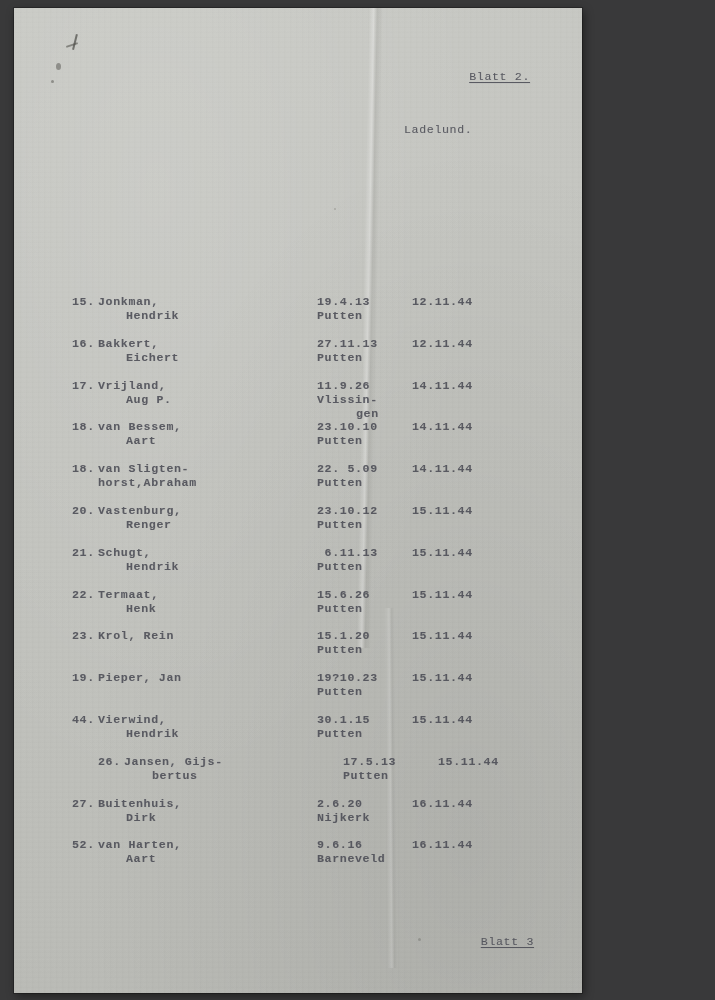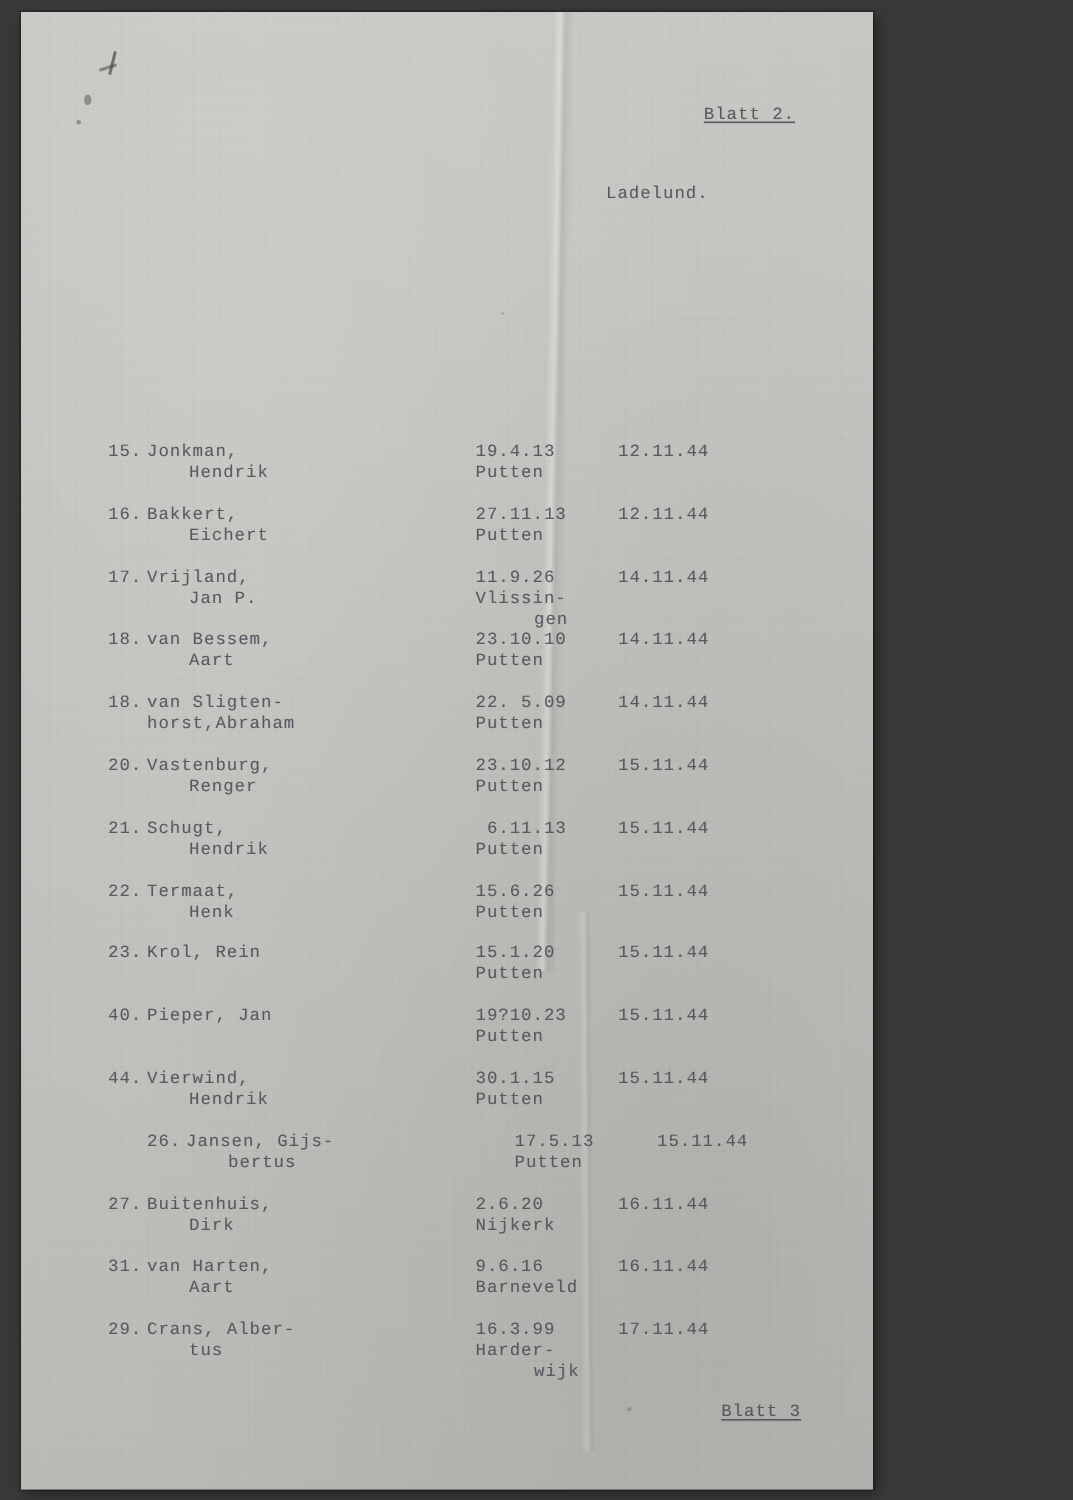--- a/index.html
+++ b/index.html
@@ -114,21 +114,21 @@
   .ul {
     text-decoration: underline;
     text-underline-offset: 2px;
   }
 
   .blatt-top { right: 52px; top: 62px; position: absolute; }
   .camp-title { left: 390px; top: 115px; position: absolute; }
   .blatt-bottom { right: 48px; top: 927px; position: absolute; }
 
   
-  #entries { position: absolute; left: 0; top: 0; width: 100%; height: 100%; }
+  #entries { position: absolute; left: 0; top: 0; width: 100%; height: 100%; font-weight: bold; }
   .entry { position: absolute; }
   .col-num  { position: absolute; left: 0;   width: 26px; text-align: left; }
   .col-name { position: absolute; left: 26px; }
   .col-name2{ position: absolute; left: 26px; top: 14px; }
   .col-date { position: absolute; left: 245px; }
   .col-place{ position: absolute; left: 245px; top: 14px; }
   .col-place2{position: absolute; left: 245px; top: 28px; margin-left: 39px; }
   .col-death{ position: absolute; left: 340px; }
   .indent-name2 { padding-left: 28px; }
 </style>
@@ -164,21 +164,21 @@
           <span class="tw col-num">16.</span>
           <span class="tw col-name">Bakkert,</span>
           <span class="tw col-name2 indent-name2">Eichert</span>
           <span class="tw col-date">27.11.13</span>
           <span class="tw col-place">Putten</span>
           <span class="tw col-death">12.11.44</span>
         </div>
         <div class="entry" style="left: 58px; top: 371px; width: 460px; height: 42px;">
           <span class="tw col-num">17.</span>
           <span class="tw col-name">Vrijland,</span>
-          <span class="tw col-name2 indent-name2">Jan P.</span>
+          <span class="tw col-name2 indent-name2">Aug P.</span>
           <span class="tw col-date">11.9.26</span>
           <span class="tw col-place">Vlissin-</span>
           <span class="tw col-place2">gen</span>
           <span class="tw col-death">14.11.44</span>
         </div>
         <div class="entry" style="left: 58px; top: 412px; width: 460px; height: 42px;">
           <span class="tw col-num">18.</span>
           <span class="tw col-name">van Bessem,</span>
           <span class="tw col-name2 indent-name2">Aart</span>
           <span class="tw col-date">23.10.10</span>
@@ -218,21 +218,21 @@
           <span class="tw col-death">15.11.44</span>
         </div>
         <div class="entry" style="left: 58px; top: 621px; width: 460px; height: 42px;">
           <span class="tw col-num">23.</span>
           <span class="tw col-name">Krol, Rein</span>
           <span class="tw col-date">15.1.20</span>
           <span class="tw col-place">Putten</span>
           <span class="tw col-death">15.11.44</span>
         </div>
         <div class="entry" style="left: 58px; top: 663px; width: 460px; height: 42px;">
-          <span class="tw col-num">40.</span>
+          <span class="tw col-num">19.</span>
           <span class="tw col-name">Pieper, Jan</span>
           <span class="tw col-date">19?10.23</span>
           <span class="tw col-place">Putten</span>
           <span class="tw col-death">15.11.44</span>
         </div>
         <div class="entry" style="left: 58px; top: 705px; width: 460px; height: 42px;">
           <span class="tw col-num">44.</span>
           <span class="tw col-name">Vierwind,</span>
           <span class="tw col-name2 indent-name2">Hendrik</span>
           <span class="tw col-date">30.1.15</span>
@@ -249,33 +249,24 @@
         </div>
         <div class="entry" style="left: 58px; top: 789px; width: 460px; height: 42px;">
           <span class="tw col-num">27.</span>
           <span class="tw col-name">Buitenhuis,</span>
           <span class="tw col-name2 indent-name2">Dirk</span>
           <span class="tw col-date">2.6.20</span>
           <span class="tw col-place">Nijkerk</span>
           <span class="tw col-death">16.11.44</span>
         </div>
         <div class="entry" style="left: 58px; top: 830px; width: 460px; height: 42px;">
-          <span class="tw col-num">31.</span>
+          <span class="tw col-num">52.</span>
           <span class="tw col-name">van Harten,</span>
           <span class="tw col-name2 indent-name2">Aart</span>
           <span class="tw col-date">9.6.16</span>
           <span class="tw col-place">Barneveld</span>
           <span class="tw col-death">16.11.44</span>
         </div>
-        <div class="entry" style="left: 58px; top: 872px; width: 460px; height: 42px;">
-          <span class="tw col-num">29.</span>
-          <span class="tw col-name">Crans, Alber-</span>
-          <span class="tw col-name2 indent-name2">tus</span>
-          <span class="tw col-date">16.3.99</span>
-          <span class="tw col-place">Harder-</span>
-          <span class="tw col-place2">wijk</span>
-          <span class="tw col-death">17.11.44</span>
-        </div>
       </div>
 
     <div class="tw ul blatt-bottom">Blatt 3</div>
   </div>
 </div>
 
 </body></html>

